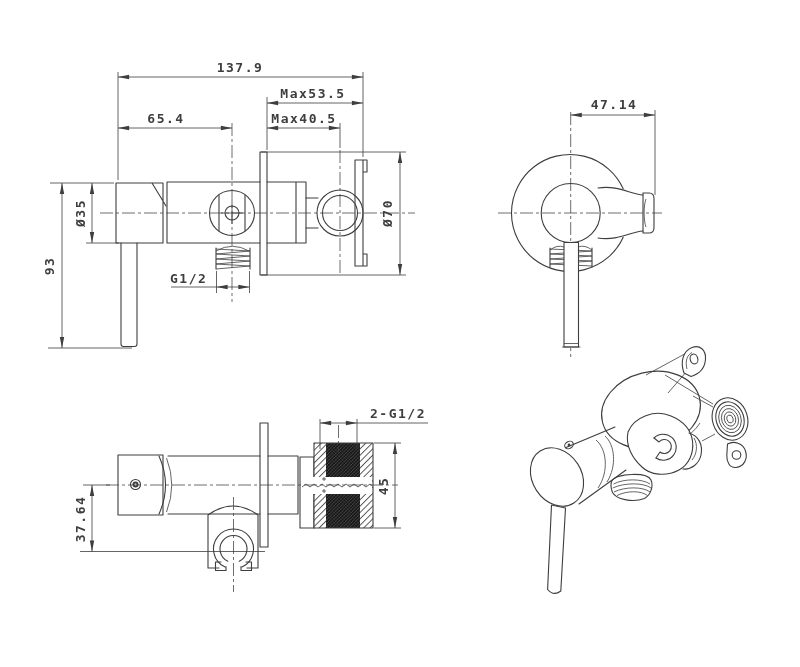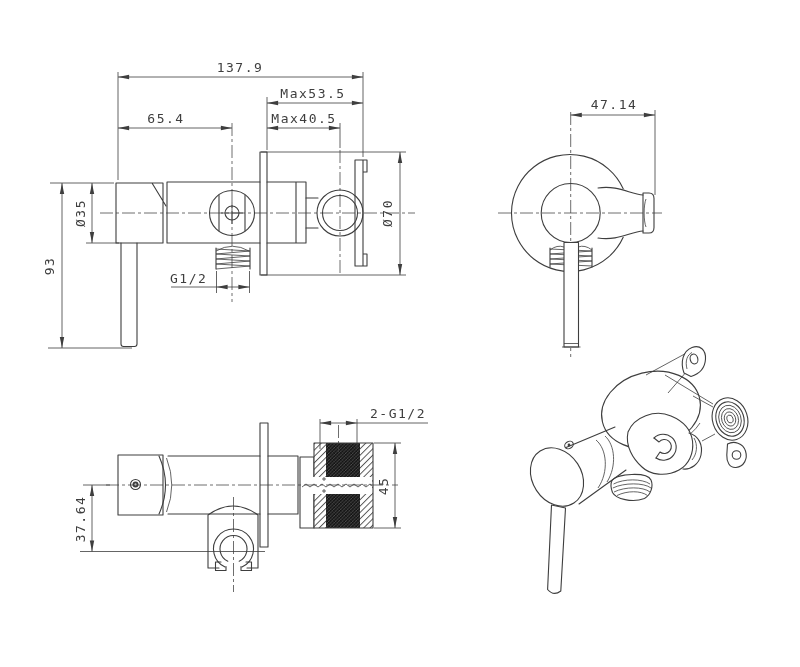--- a/index.html
+++ b/index.html
@@ -1,17 +1,17 @@
 <!DOCTYPE html>
 <html style="--line: #3e3e3e; --bg: #ffffff;"><head>
 <meta charset="utf-8">
 <style>
   :root { --line:#3e3e3e; --bg:#ffffff; }
   html,body { margin:0; padding:0; background:var(--bg); }
-  .stage { width:800px; height:666px; position:relative; background:var(--bg); overflow:hidden; }
+  .stage { width:800px; height:666px; position:relative; background:var(--bg); overflow:hidden;font-weight:bold; }
   svg { display:block; }
   .s   { stroke:var(--line); stroke-width:1.1; fill:none; stroke-linecap:round; stroke-linejoin:round; }
   .thin{ stroke:var(--line); stroke-width:0.8; fill:none; }
   .dim { stroke:var(--line); stroke-width:0.8; fill:none; }
   .cl  { stroke:var(--line); stroke-width:0.75; fill:none; stroke-dasharray:13 3 3 3; }
   .wf  { fill:#ffffff; stroke:var(--line); stroke-width:1.1; stroke-linejoin:round; }
   .df  { fill:var(--line); stroke:none; }
   text.d { font-family:"DejaVu Sans Mono","Liberation Mono",monospace; font-size:13px;
            letter-spacing:1.5px; fill:var(--line); }
   text.mid { text-anchor:middle; }

